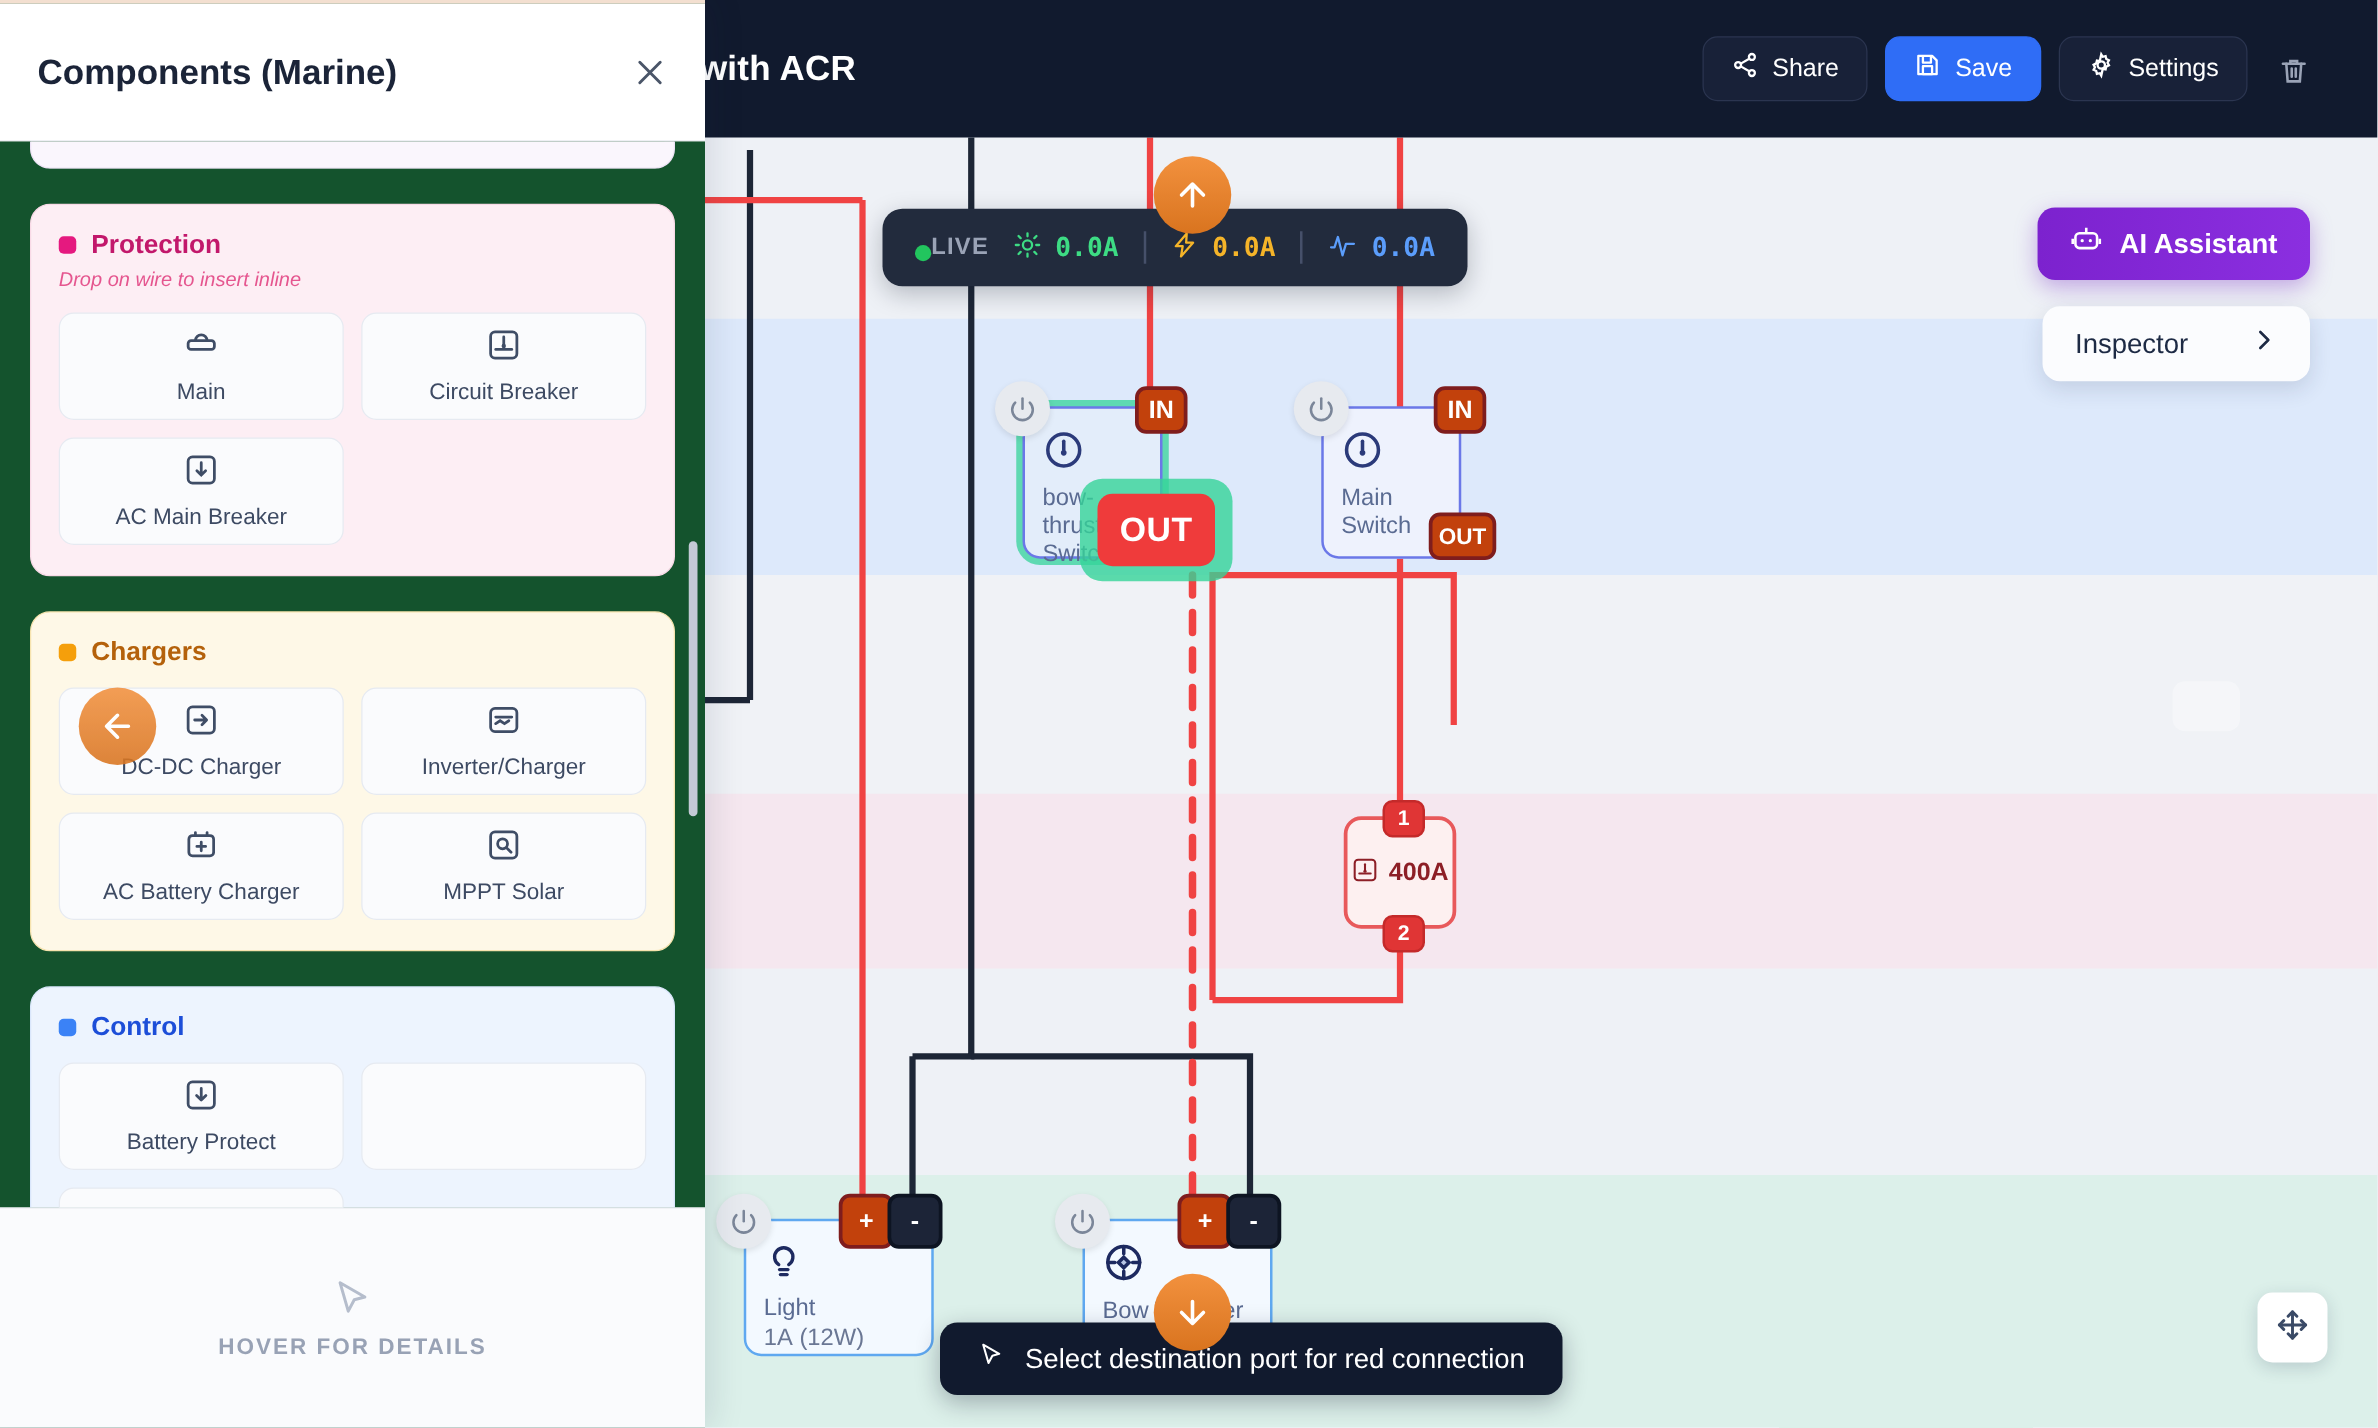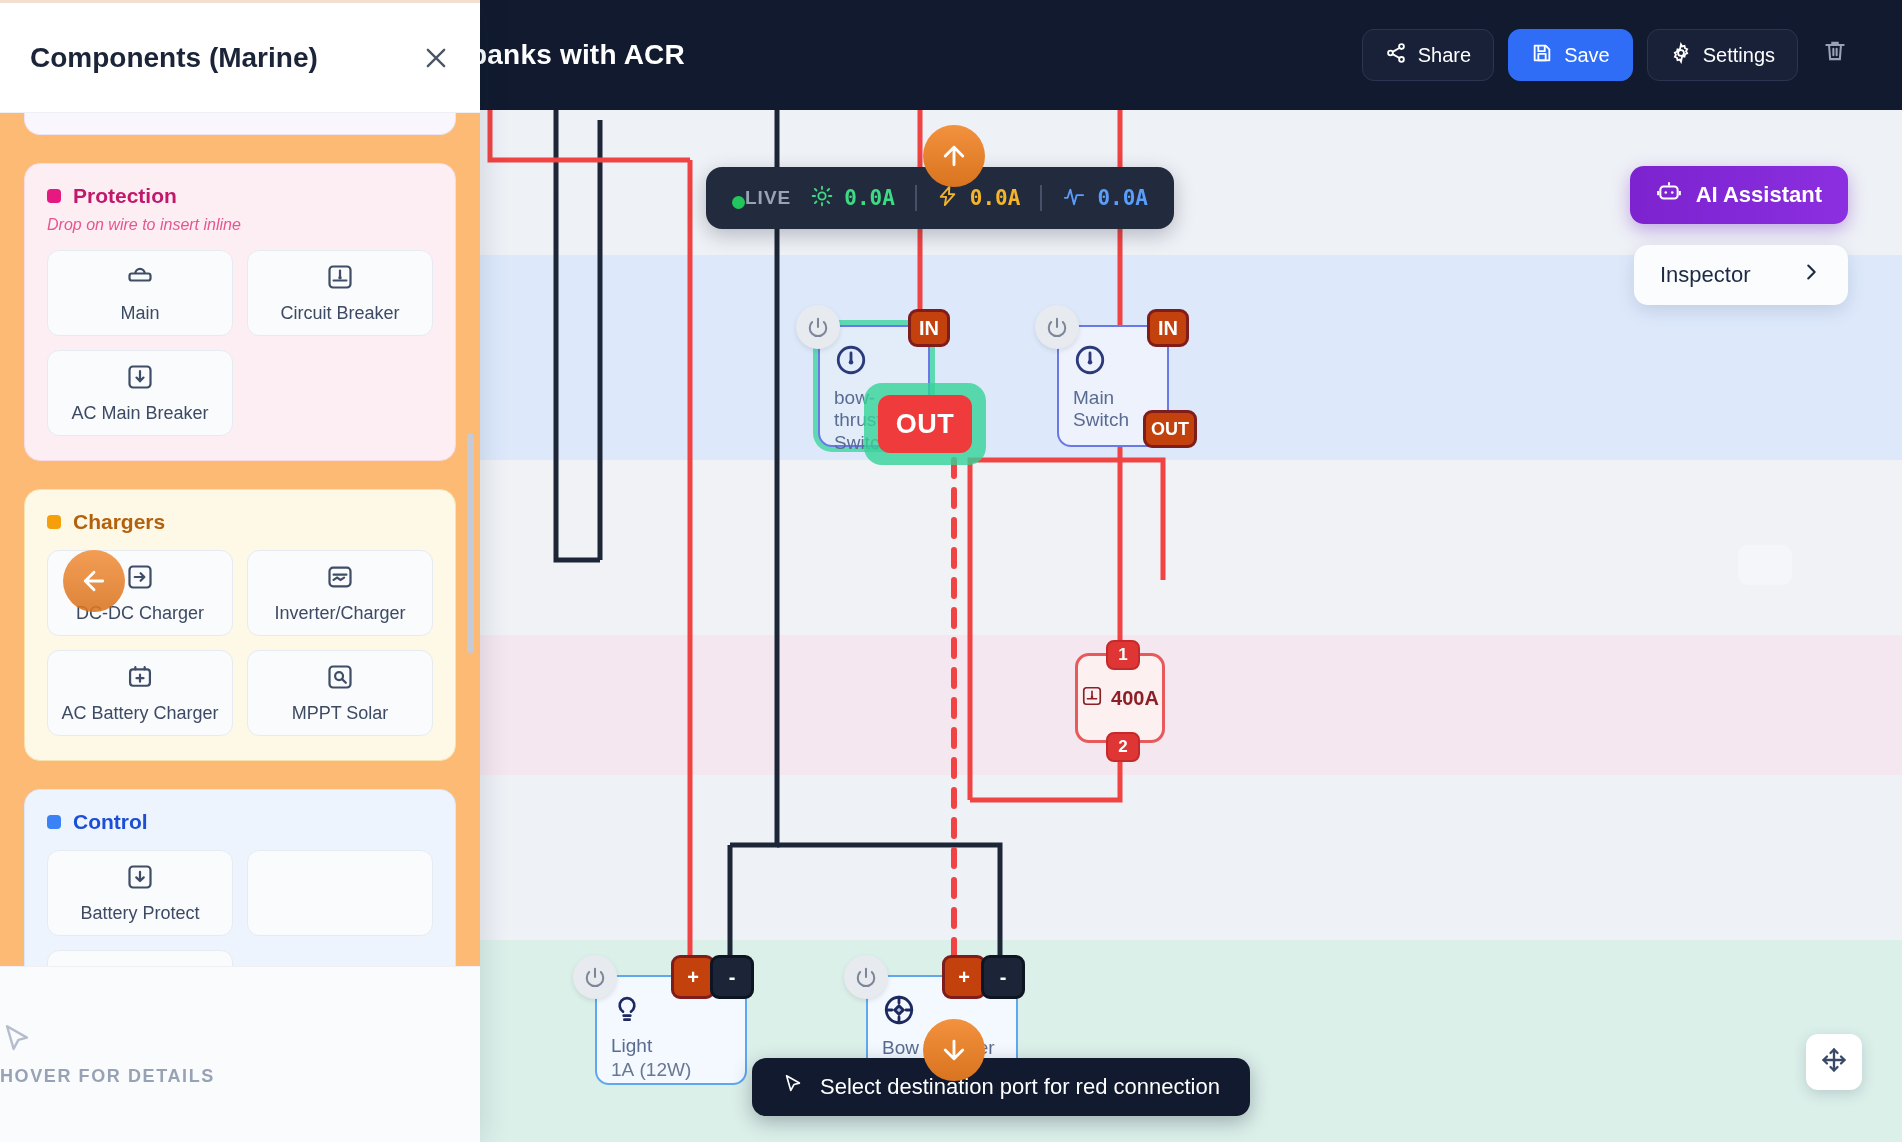--- a/index.html
+++ b/index.html
@@ -24,21 +24,21 @@
 
   svg.wires { position: absolute; left: 0; top: 0; width: 1902px; height: 1142px; overflow: visible; }
 
   
   #topbar {
     position: absolute; left: 0; top: 0; width: 1902px; height: 110px;
     background: #111a2e; display: flex; align-items: center;
     padding: 0 44px 0 470px; z-index: 40;
   }
   #doc-title { color: #ffffff; font-size: 28px; font-weight: 600; letter-spacing: .2px; white-space: nowrap; }
-  #topbar-actions { margin-left: auto; display: flex; align-items: flex-start; gap: 14px; }
+  #topbar-actions { margin-left: auto; display: flex; align-items: flex-end; gap: 14px; }
   .tb-btn {
     display: flex; align-items: center; gap: 11px;
     height: 52px; padding: 0 22px; border-radius: 12px;
     border: 1px solid #2b3category; border: 1px solid #2b3550;
     background: #182138; color: #fff; font-size: 20px; font-weight: 500;
     cursor: pointer;
   }
   .tb-btn.primary { background: #2f6df6; border-color: #2f6df6; }
   .tb-icon-btn {
     width: 46px; height: 46px; display: flex; align-items: center; justify-content: center;
@@ -153,22 +153,22 @@
     position: absolute; border-radius: 50%; z-index: 60;
     display: flex; align-items: center; justify-content: center; color: #fff;
   }
   .bubble-orange { background: linear-gradient(180deg,#f2913e,#d9741f); }
   #bubble-top   { left: 923px; top: 125px; width: 62px; height: 62px; }
   #bubble-bot   { left: 923px; top: 1019px; width: 62px; height: 62px; }
   #bubble-left  { left: 63px;  top: 550px; width: 62px; height: 62px; opacity: .88; }
 
   
   #sidebar {
-    position: absolute; left: 0; top: 0; width: 480px; height: 1142px;
-    background: #fdba74; z-index: 50; display: flex; flex-direction: column;
+    position: absolute; left: 0; top: 0; width: 564px; height: 1142px;
+    background: #14532d; z-index: 50; display: flex; flex-direction: column;
     box-shadow: 4px 0 26px rgba(25,40,70,.13);
     border-top: 3px solid #f3dfd0;
   }
   #sb-head {
     height: 110px; background: #fff; display: flex; align-items: center;
     padding: 0 30px; border-bottom: 1px solid #eef0f4; flex: 0 0 auto;
   }
   #sb-title { font-size: 28px; font-weight: 700; color: #1b2438; }
   #sb-close { margin-left: auto; color: #4a5568; cursor: pointer; display: flex; }
   #sb-body { flex: 1 1 auto; overflow: hidden; position: relative; padding: 0 24px; }
@@ -191,21 +191,21 @@
   .group-note { font-size: 16px; font-style: italic; color: #e5568f; margin-top: 8px; }
   .tiles { display: grid; grid-template-columns: 1fr 1fr; gap: 14px; margin-top: 16px; }
   .tile {
     background: #fafbfd; border: 1px solid #e6eaf1; border-radius: 12px;
     height: 86px; display: flex; flex-direction: column; align-items: center; justify-content: center;
     gap: 8px; cursor: pointer; color: #3f4d66;
   }
   .tile-label { font-size: 18px; color: #3d4a63; }
   #sb-foot {
     flex: 0 0 auto; height: 176px; border-top: 1px solid #eef0f4; background: #fafbfd;
-    display: flex; flex-direction: column; justify-content: center; gap: 6px;
+    display: flex; flex-direction: column; align-items: center; justify-content: center; gap: 6px;
   }
   #sb-foot .ft-label {
     font-size: 18px; font-weight: 700; letter-spacing: 1.6px; color: #98a2b5;
   }
 </style>
 </head>
 <body>
 
 <div id="root">
 

